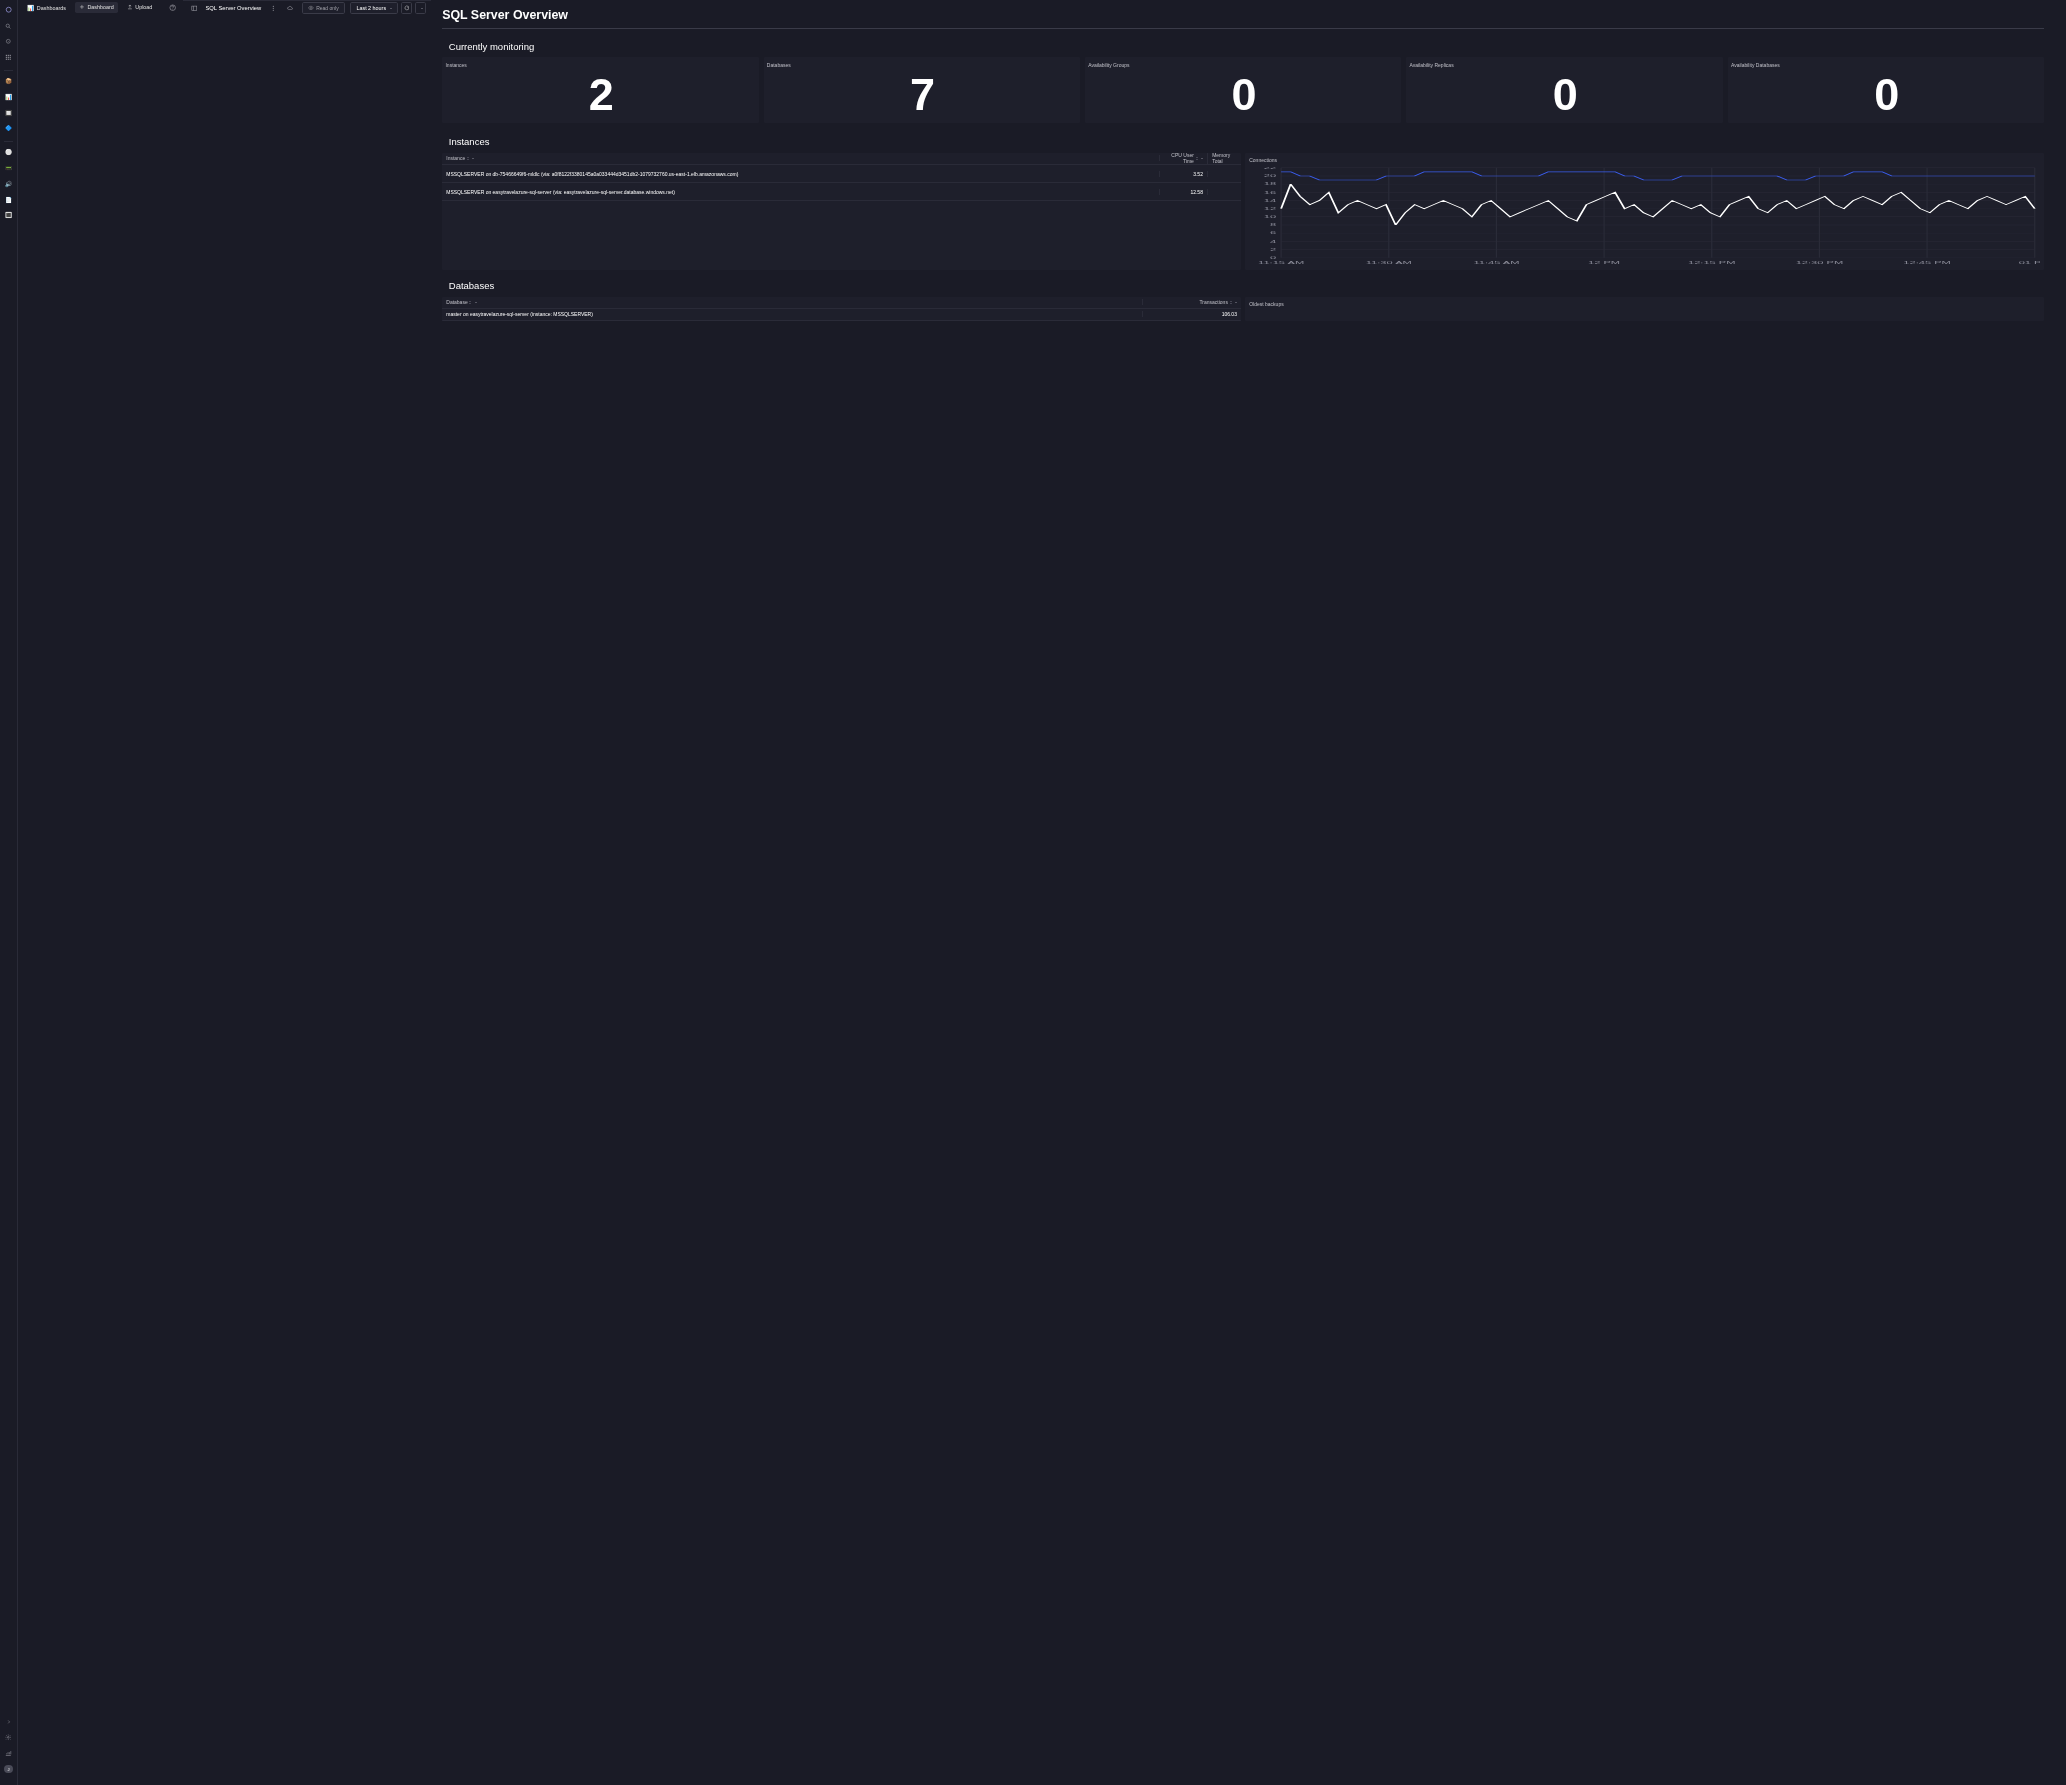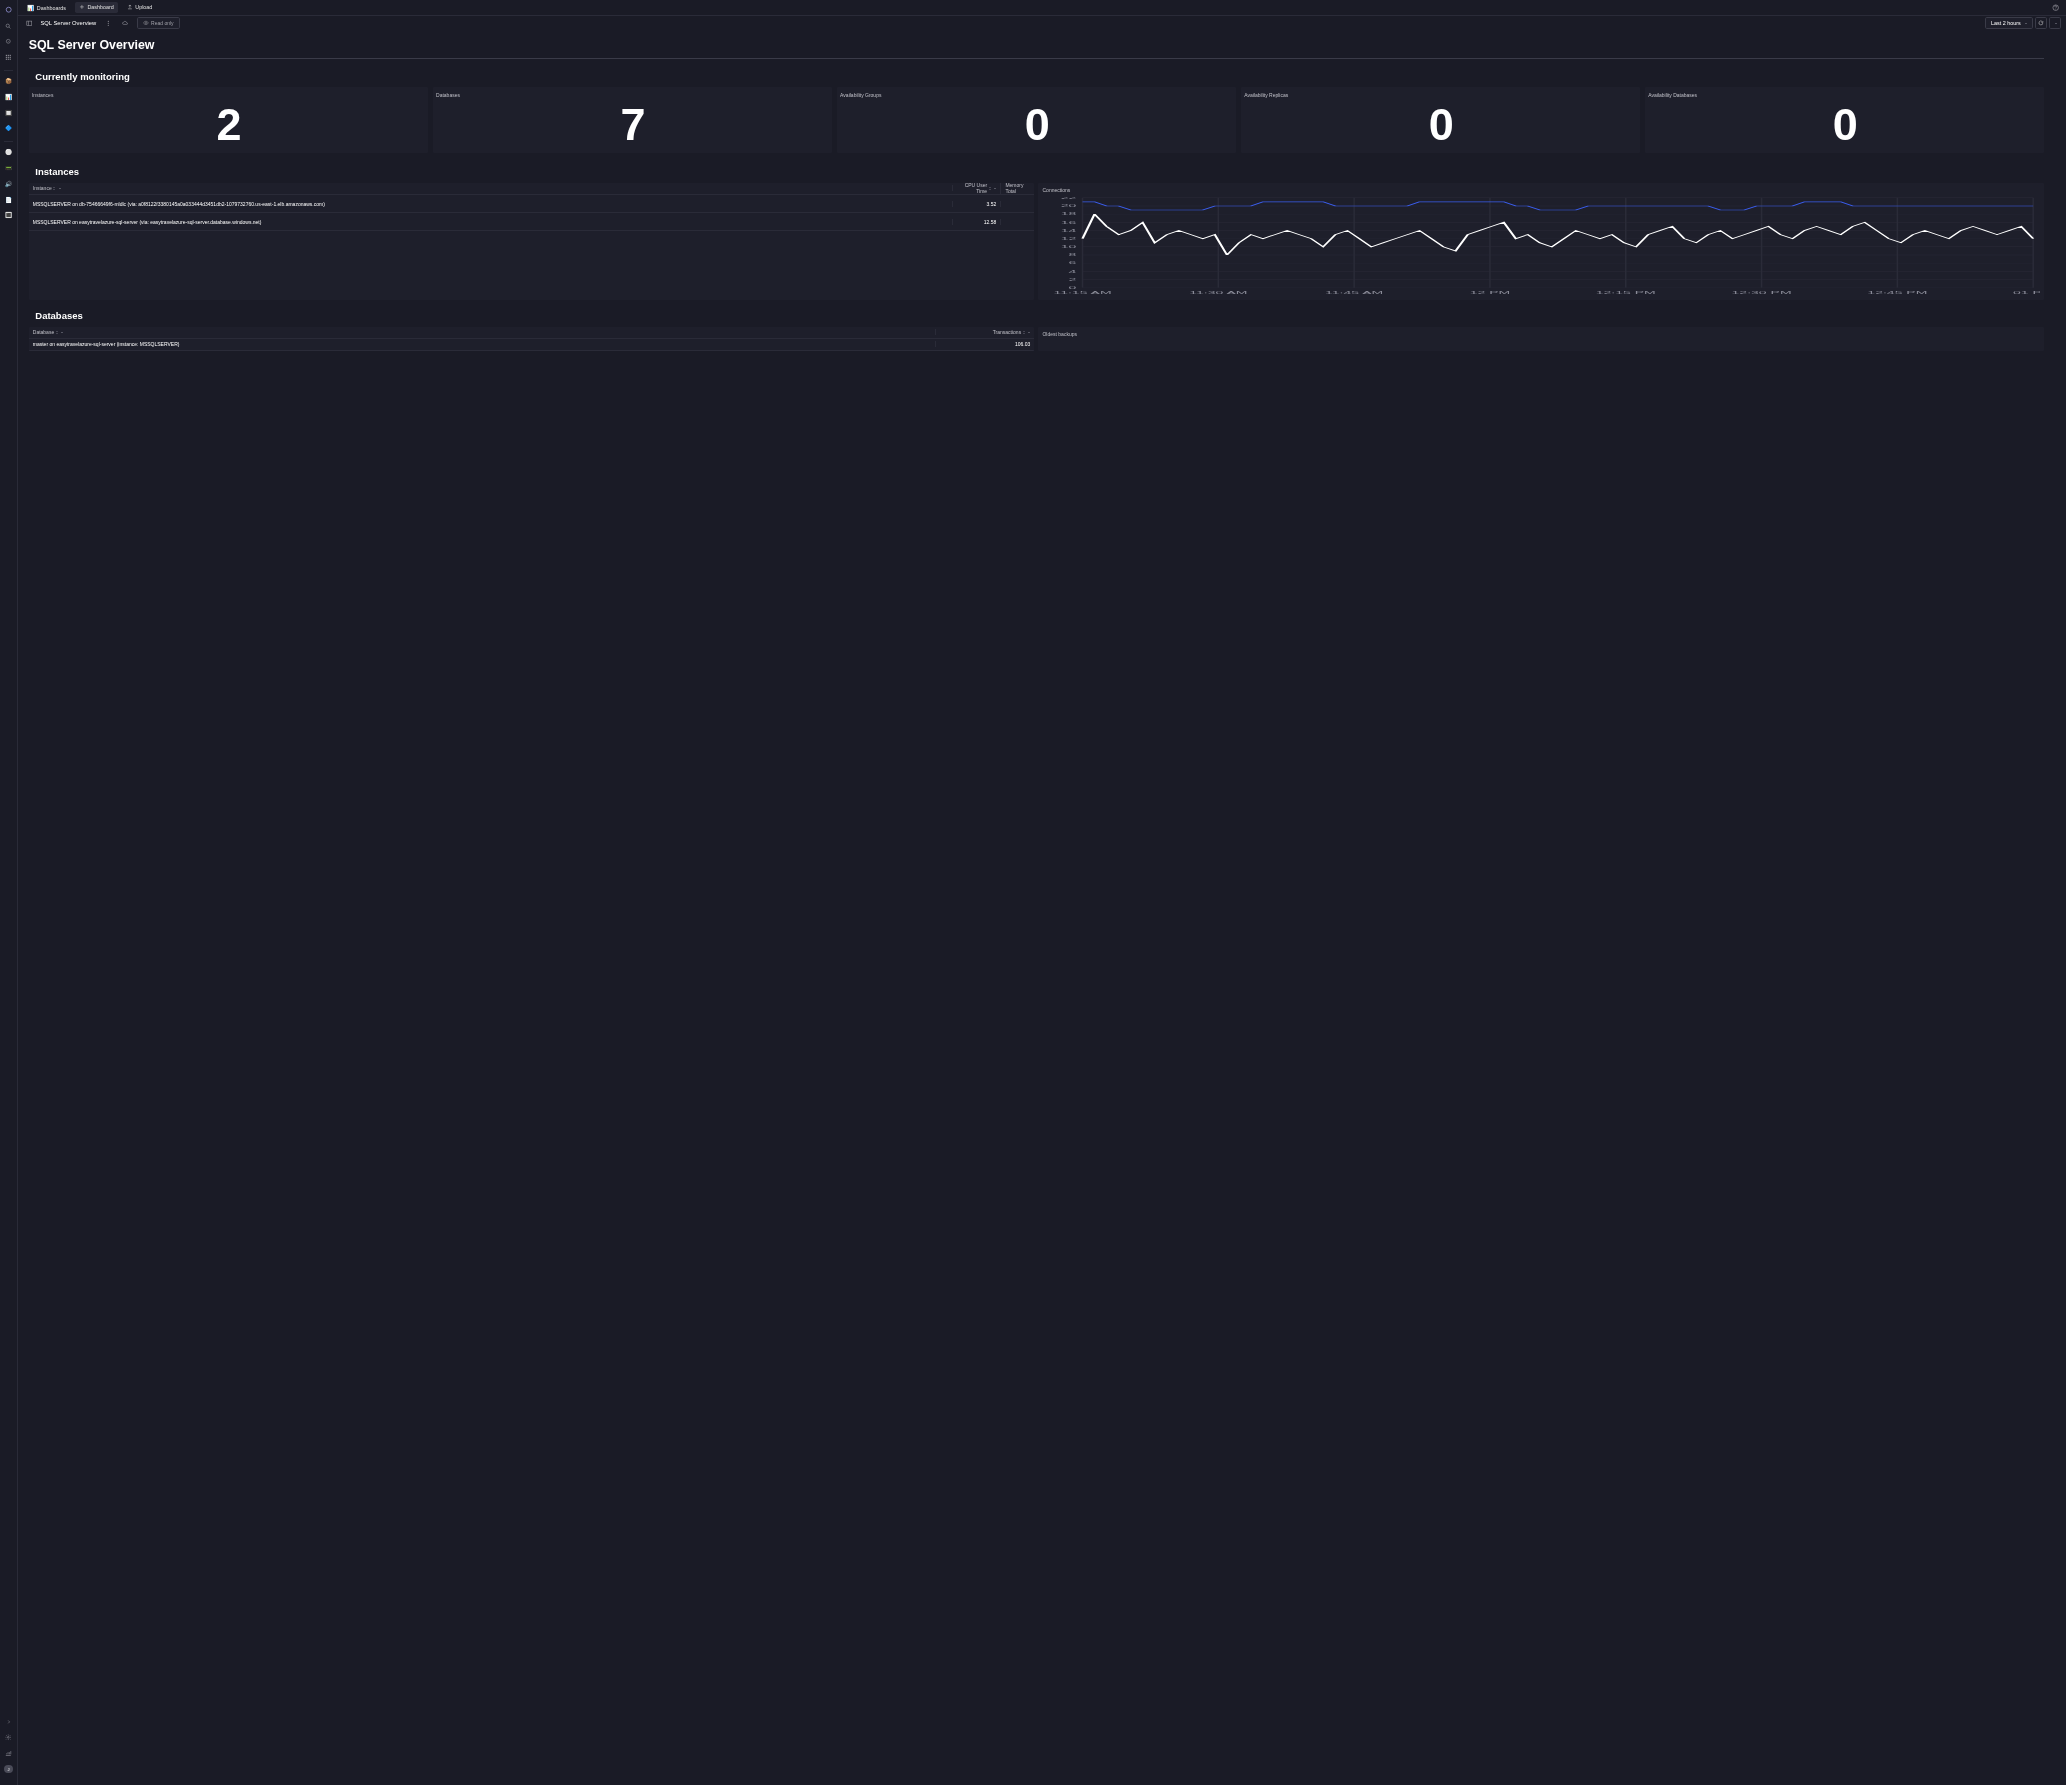--- a/index.html
+++ b/index.html
@@ -49,21 +49,21 @@
   height: 0.4px;
   background: #2a2b38;
   margin: 1.7px 0 5.8px 0;
 }
 .sidebar-spacer {
   flex: 1;
 }
 .main {
   flex: 1;
   display: flex;
-  flex-direction: column;
+  flex-direction: row;
   overflow: hidden;
 }
 .topbar {
   height: 15px;
   display: flex;
   align-items: center;
   padding: 0 5px;
   gap: 5px;
 }
 .topbar-spacer { flex: 1; }
@@ -132,21 +132,21 @@
 }
 .page-title {
   font-size: 12.4px;
   font-weight: 700;
   padding-bottom: 5.8px;
   border-bottom: 0.4px solid #3a3b48;
   margin-bottom: 11.6px;
 }
 .section-title {
   font-size: 9.5px;
-  font-weight: 700;
+  font-weight: 400;
   margin-bottom: 5.8px;
   margin-left: 6.6px;
 }
 .tiles {
   display: flex;
   gap: 5px;
   margin-bottom: 12.4px;
 }
 .tile {
   flex: 1;

